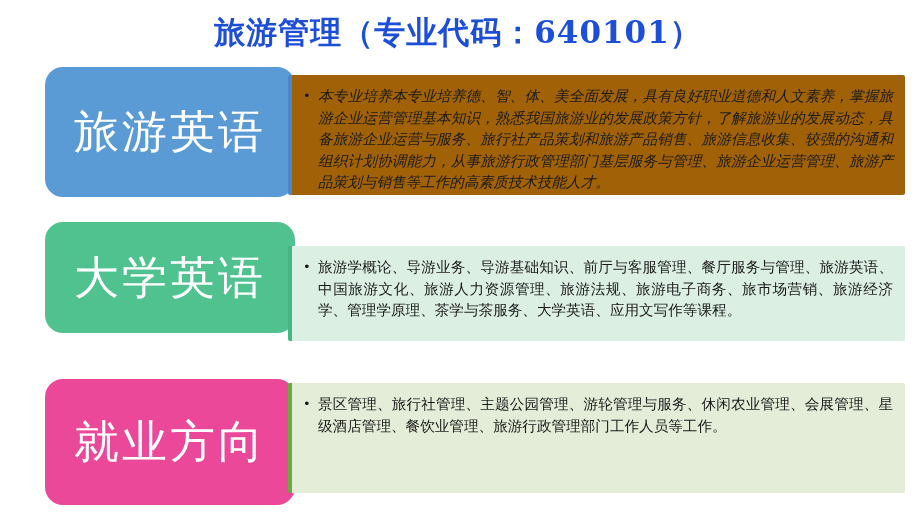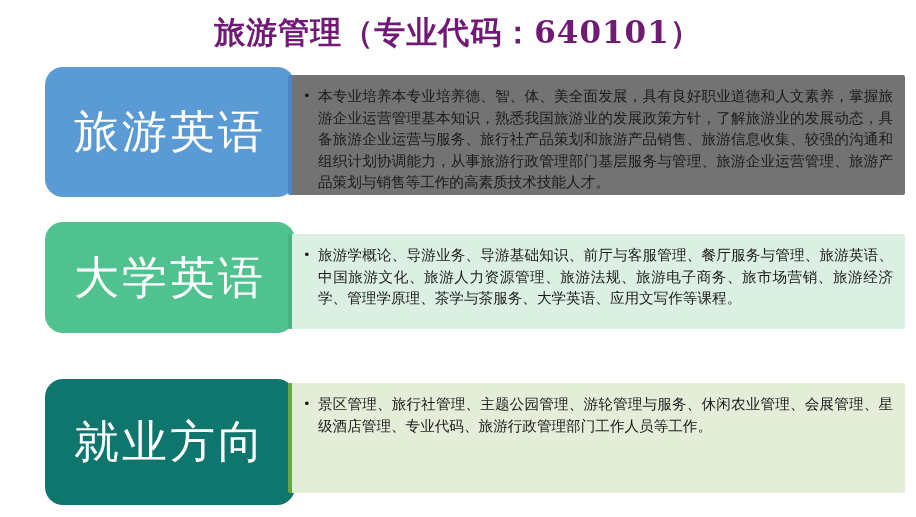--- a/index.html
+++ b/index.html
@@ -21,21 +21,21 @@
     background: #ffffff;
   }
 
   
   .slide-title {
     position: absolute;
     left: 0;
     top: 13px;
     width: 916px;
     text-align: center;
-    color: #701a75;
+    color: #1d4ed8;
     font-family: "DejaVu Serif", "Liberation Serif", serif;
     font-weight: bold;
     font-size: 31px;
     letter-spacing: 1px;
     line-height: 38px;
     white-space: nowrap;
   }
 
   
   .row {
@@ -109,26 +109,26 @@
     position: absolute;
     left: -15px;
     top: 0;
     font-size: 13px;
     line-height: 21.5px;
     color: #1a1a1a;
   }
 
   
   .c-blue  .label-box   { background: #5B9BD5; }
-  .c-blue  .content-box { background: #737373; border-left-color: #4A86C8; }
+  .c-blue  .content-box { background: #a16207; border-left-color: #4A86C8; font-style: italic; }
 
   .c-teal  .label-box   { background: #4FC28F; }
-  .c-teal  .content-box { background: #DCEFE3; border-left-color: #45B583; }
+  .c-teal  .content-box { background: #DCEFE3; border-left-color: #45B583; margin-top: 12px; }
 
-  .c-green .label-box   { background: #0f766e; }
+  .c-green .label-box   { background: #ec4899; }
   .c-green .content-box { background: #E3EDD8; border-left-color: #6AA843; }
 </style>
 </head>
 <body>
 
 <div class="slide">
 
   <div class="slide-title">旅游管理（专业代码：640101）</div>
 
   <div class="row row-0 c-blue">
@@ -152,18 +152,18 @@
       </ul>
     </div>
   </div>
 
   <div class="row row-2 c-green">
     <div class="label-box">
       <span class="label-text">就业方向</span>
     </div>
     <div class="content-box">
       <ul class="bullet-list">
-        <li class="bullet-item">景区管理、旅行社管理、主题公园管理、游轮管理与服务、休闲农业管理、会展管理、星级酒店管理、专业代码、旅游行政管理部门工作人员等工作。</li>
+        <li class="bullet-item">景区管理、旅行社管理、主题公园管理、游轮管理与服务、休闲农业管理、会展管理、星级酒店管理、餐饮业管理、旅游行政管理部门工作人员等工作。</li>
       </ul>
     </div>
   </div>
 
 </div>
 
 </body></html>

